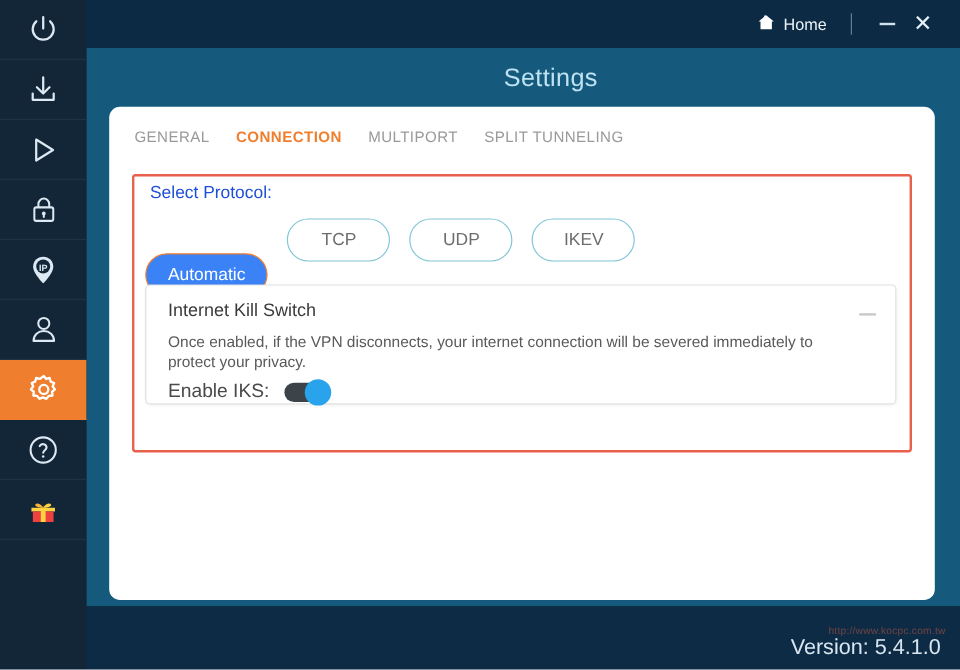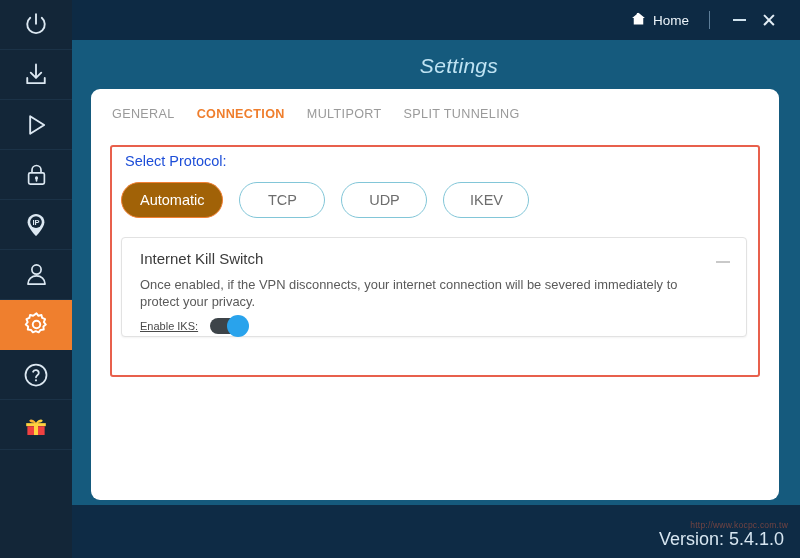--- a/index.html
+++ b/index.html
@@ -75,21 +75,20 @@
   .tb-btn .xg { font-size: 19px; line-height: 19px; font-weight: 400; color: #e4eff7;}
 
   
   #page-title {
     text-align: center;
     color: #bfe3f3;
     font-size: 21px;
     letter-spacing: .3px;
     margin-top: 14px;
     margin-bottom: 12px;
-    font-style: italic;
   }
 
   
   #panel {
     position: absolute;
     left: 19px; top: 89px;
     width: 688px; height: 411px;
     background: #ffffff;
     border-radius: 9px;
   }
@@ -132,23 +131,24 @@
     min-width: 86px;
     padding: 0 18px;
     border-radius: 18px;
     border: 1.4px solid #82c6d8;
     background: #fff;
     color: #6d6d6d;
     font-size: 14.5px;
     display: flex; align-items: center; justify-content: center;
   }
   .proto.selected {
-    background: #a16207;
+    background: #3b82f6;
     border-color: #f28033;
     color: #ffffff;
+    margin-top: 29px;
   }
 
   
   #iks-card {
     position: absolute;
     left: 30px; top: 148px;
     width: 626px; height: 100px;
     background: #fff;
     border: 1px solid #e2e2e2;
     border-radius: 4px;
@@ -164,21 +164,21 @@
   }
   #iks-desc {
     position: absolute; left: 18px; top: 38px;
     width: 560px;
     font-size: 12.9px; line-height: 17px; color: #5a5a5a;
   }
   #iks-toggle-row {
     position: absolute; left: 18px; top: 80px;
     display: flex; align-items: center; gap: 12px;
   }
-  #iks-toggle-label { font-size: 11px; color: #4a4a4a; text-decoration: underline; }
+  #iks-toggle-label { font-size: 16px; color: #4a4a4a; }
   .switch {
     position: relative;
     width: 34px; height: 16px;
     border-radius: 8px;
     background: #3d4449;
   }
   .switch .knob {
     position: absolute;
     right: -5px; top: -3px;
     width: 22px; height: 22px;

